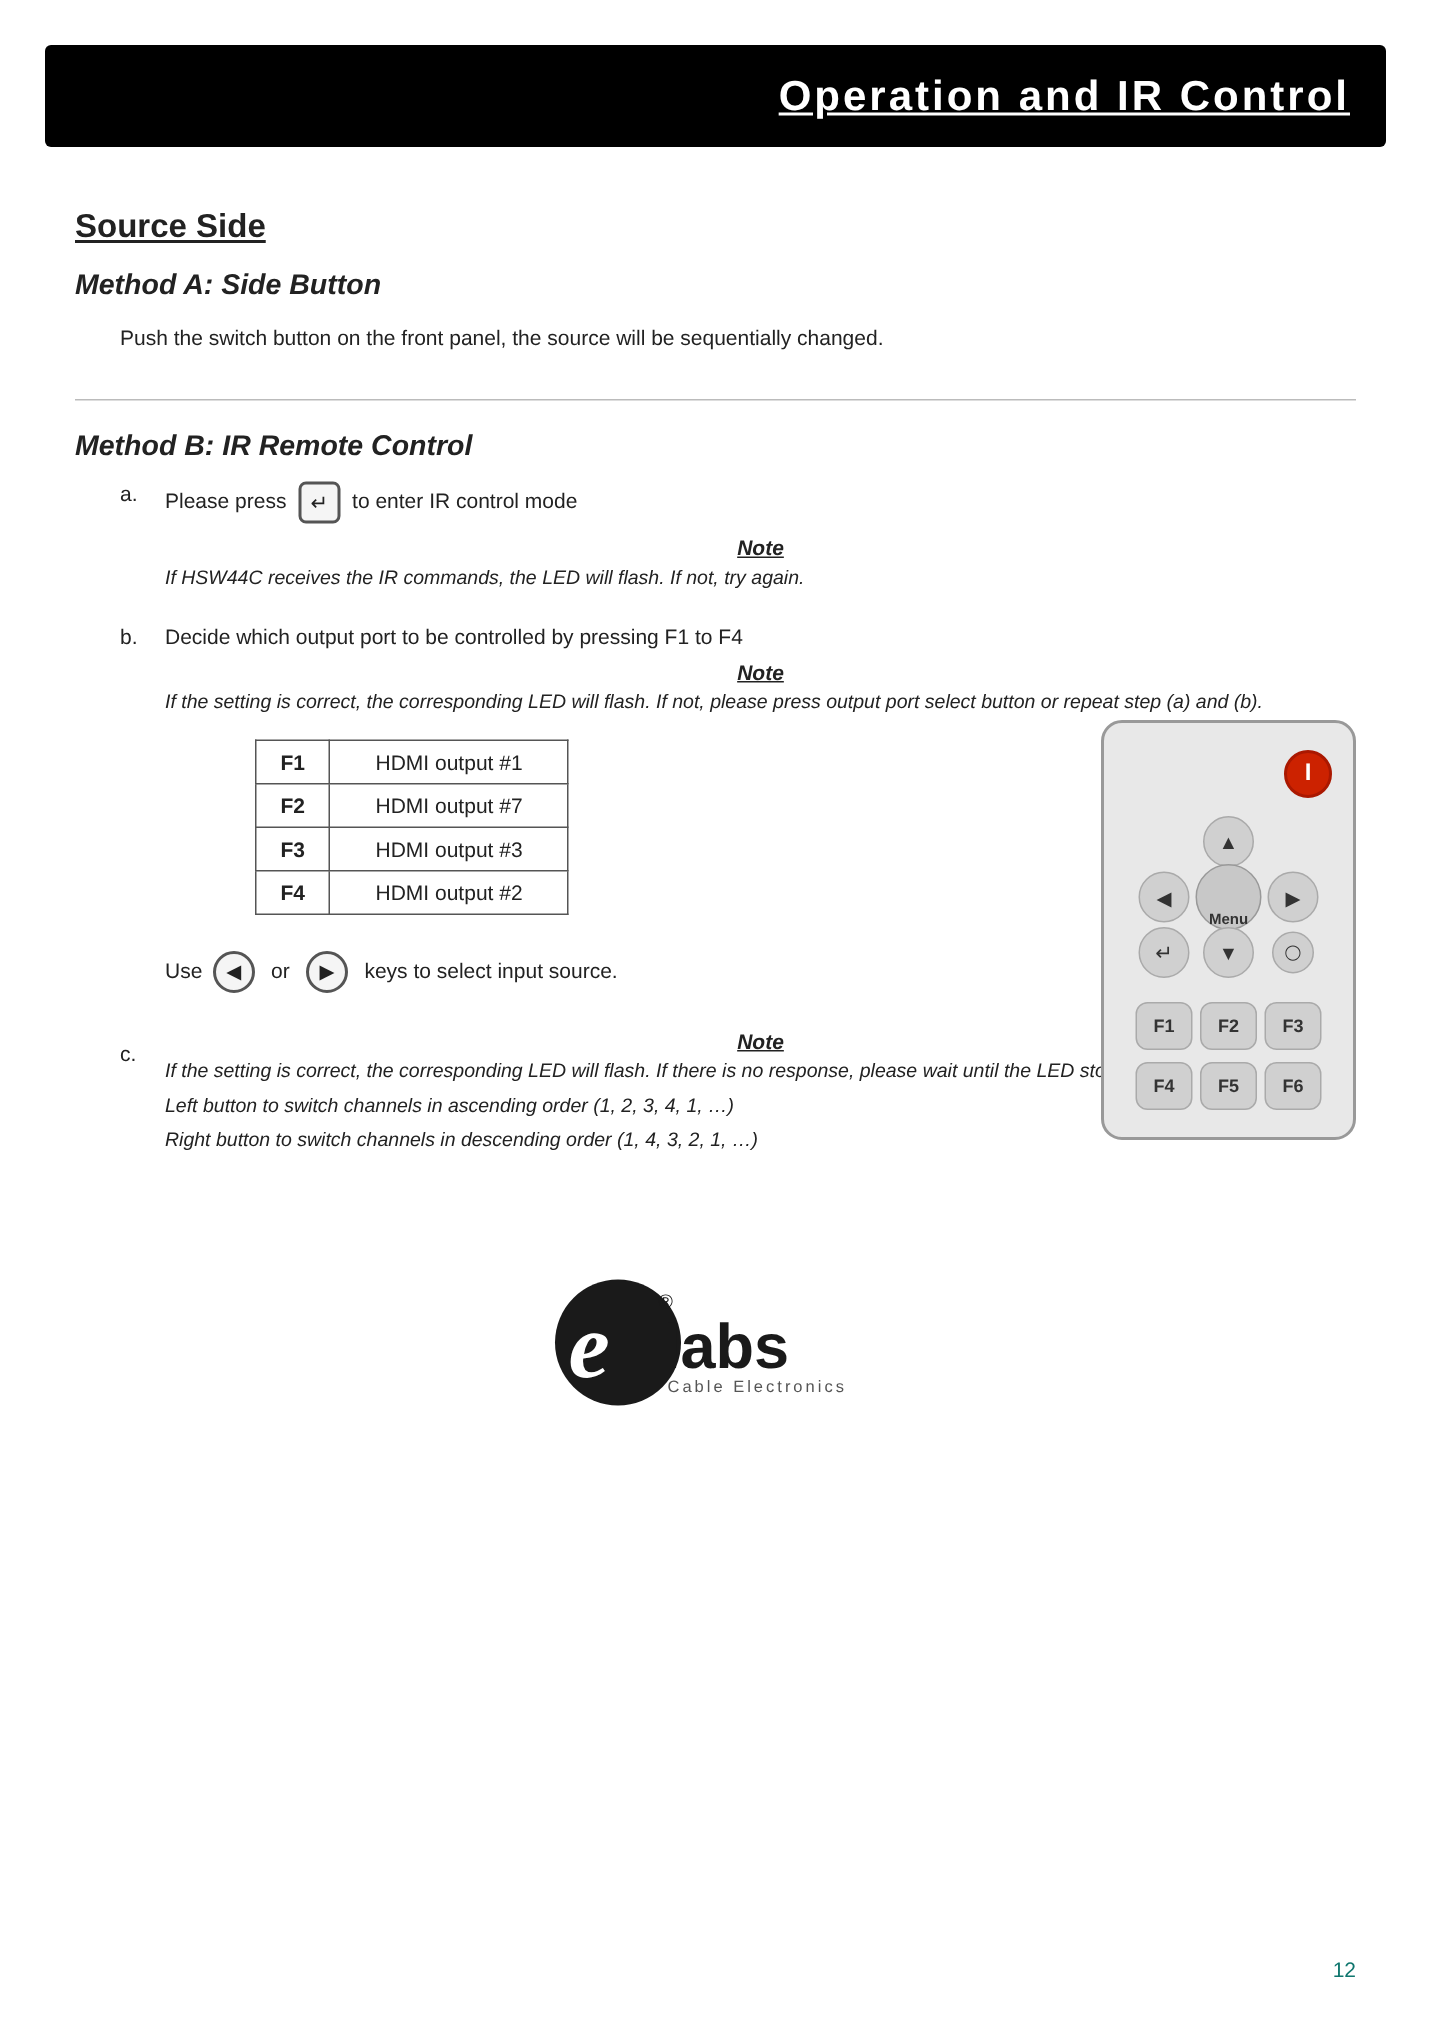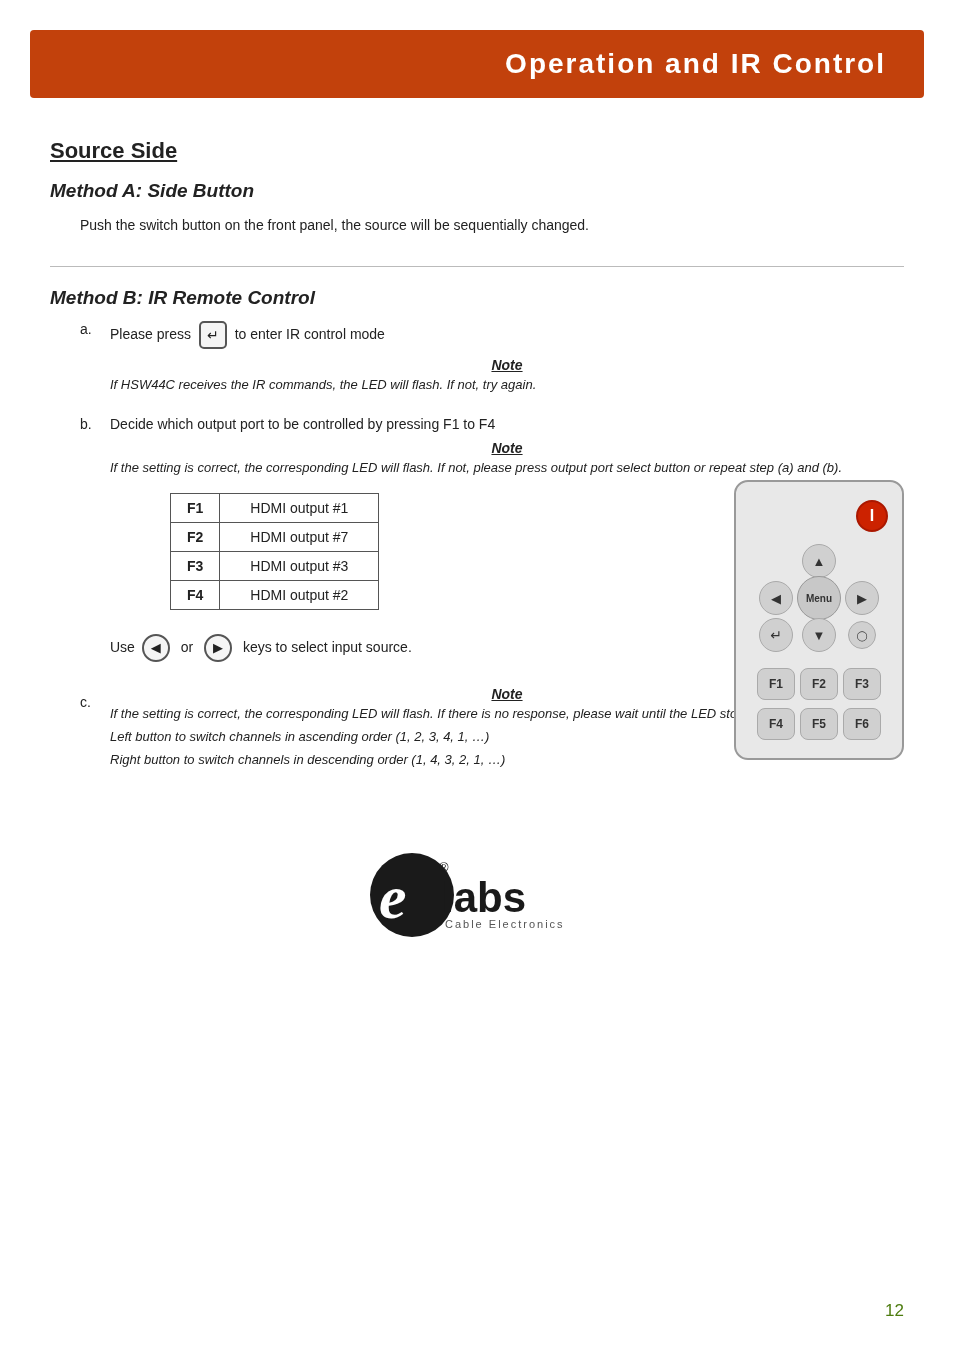--- a/index.html
+++ b/index.html
@@ -7,26 +7,27 @@
       font-family: Arial, sans-serif;
       background: #fff;
       width: 954px;
       min-height: 1351px;
       position: relative;
       color: #222;
     }
 
     
     .header-banner {
-      background: #c2410c;
+      background: #000000;
       color: #fff;
       text-align: right;
-      padding: 18px 38px 18px 0;
+      padding: 18px 24px 18px 0;
       margin: 30px 30px 0 30px;
       border-radius: 4px;
+      text-decoration: underline;
     }
     .header-banner h1 {
       font-size: 28px;
       font-weight: bold;
       letter-spacing: 2px;
       font-family: Arial, sans-serif;
     }
 
     .content {
       padding: 30px 50px 30px 50px;
@@ -192,21 +193,21 @@
       color: #333;
     }
 
     .remote-btn-center {
       width: 44px;
       height: 44px;
       border-radius: 50%;
       background: #c8c8c8;
       border: 1.5px solid #999;
       display: flex;
-      align-items: center;
+      align-items: flex-end;
       justify-content: center;
       font-size: 10px;
       color: #333;
       font-weight: bold;
       cursor: pointer;
     }
 
     .remote-btn-enter {
       width: 34px;
       height: 34px;
@@ -262,22 +263,22 @@
       justify-content: center;
       align-items: center;
       margin-top: 80px;
       margin-bottom: 20px;
     }
 
     .page-number {
       position: absolute;
       bottom: 30px;
       right: 50px;
-      font-size: 17px;
-      color: #4d7c0f;
+      font-size: 14px;
+      color: #0f766e;
     }
 
     .divider {
       border: none;
       border-top: 1px solid #bbb;
       margin: 20px 0;
     }
 
     .step-row {
       display: flex;

